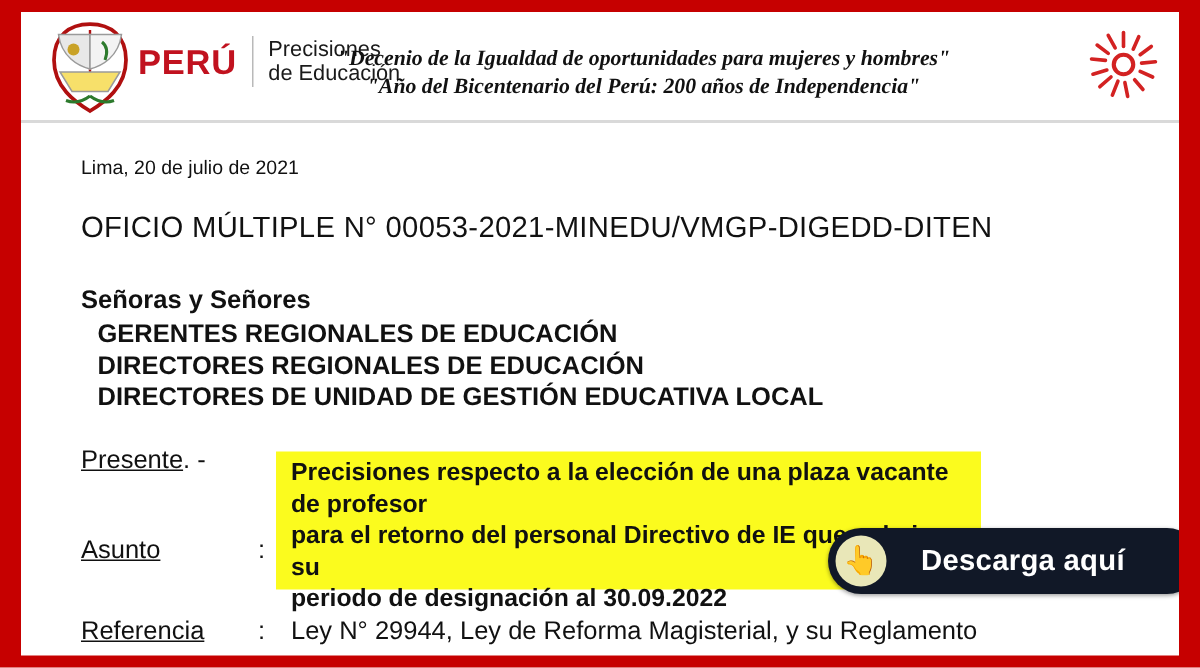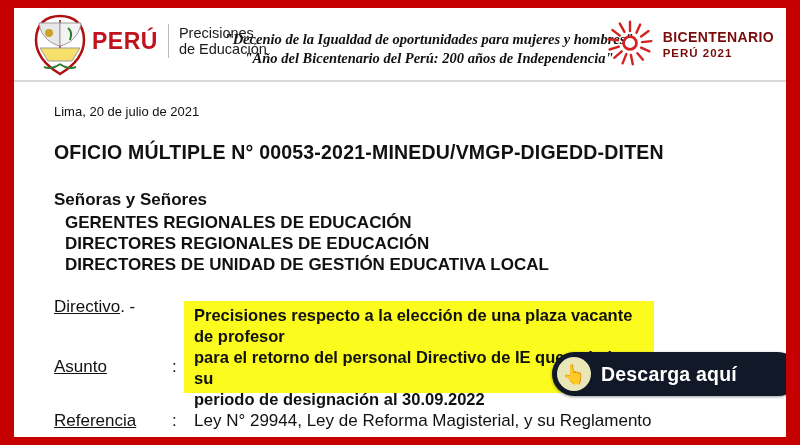--- a/index.html
+++ b/index.html
@@ -65,21 +65,21 @@
     position:relative;
     padding:16px 34px 0 34px;
     color:#111;
   }
   .line-city{
     font-size:13px;
     margin:6px 0 22px 6px;
   }
   .oficio{
     font-size:19.5px;
-    font-weight:bold;
+    font-weight:normal;
     margin:0 0 26px 6px;
     letter-spacing:.2px;
   }
   .senoras{
     font-size:17px;margin:0 0 2px 6px;font-weight:bold;
   }
   .dest{
     font-size:17px;font-weight:bold;line-height:21px;margin-left:17px;
   }
   .presente{
@@ -122,21 +122,21 @@
   }
   .descarga .circle{
     width:34px;height:34px;border-radius:50%;
     background:#e9e7b8;
     margin-left:5px;
     display:flex;align-items:center;justify-content:center;
     font-size:19px;
     color:#3a3a3a;
   }
   .descarga .dtxt{
-    color:#ffffff;font-size:19.5px;font-weight:bold;margin-left:10px;
+    color:#ffffff;font-size:19.5px;font-weight:bold;margin-left:23px;
     letter-spacing:.2px;
   }
 </style>
 </head>
 <body>
 
 <div class="frame">
 
   <div class="header">
 
@@ -182,43 +182,39 @@
               <path d="M19 49 L23 39"></path>
               <path d="M10 43 L18 36"></path>
             <path d="M5 34 L15 31"></path>
               <path d="M4 23 L14 24"></path>
               <path d="M8 13 L16 19"></path>
             <path d="M16 6 L21 15"></path>
           </g>
           <circle cx="27" cy="27" r="7" fill="none" stroke="#d32222" stroke-width="3"></circle>
         </svg>
       </span>
-      <span class="bicent-text">
-        <span>BICENTENARIO</span><br>
-        <span class="sub">PERÚ 2021</span>
-      </span>
     </div>
   </div>
 
   <div class="doc">
 
     <div class="line-city">Lima, 20 de julio de 2021</div>
 
     <div class="oficio">OFICIO MÚLTIPLE N° 00053-2021-MINEDU/VMGP-DIGEDD-DITEN</div>
 
     <div class="senoras">Señoras y Señores</div>
 
     <div class="dest">
       <div>GERENTES REGIONALES DE EDUCACIÓN</div>
       <div>DIRECTORES REGIONALES DE EDUCACIÓN</div>
       <div>DIRECTORES DE UNIDAD DE GESTIÓN EDUCATIVA LOCAL</div>
     </div>
 
     <div class="presente">
-      <u>Directivo</u><span>. -</span>
+      <u>Presente</u><span>. -</span>
     </div>
 
     <div class="row asunto">
       <span class="lbl">Asunto</span>
       <span class="colon">:</span>
       <span class="val"></span>
     </div>
 
     <div class="row ref">
       <span class="lbl">Referencia</span>

